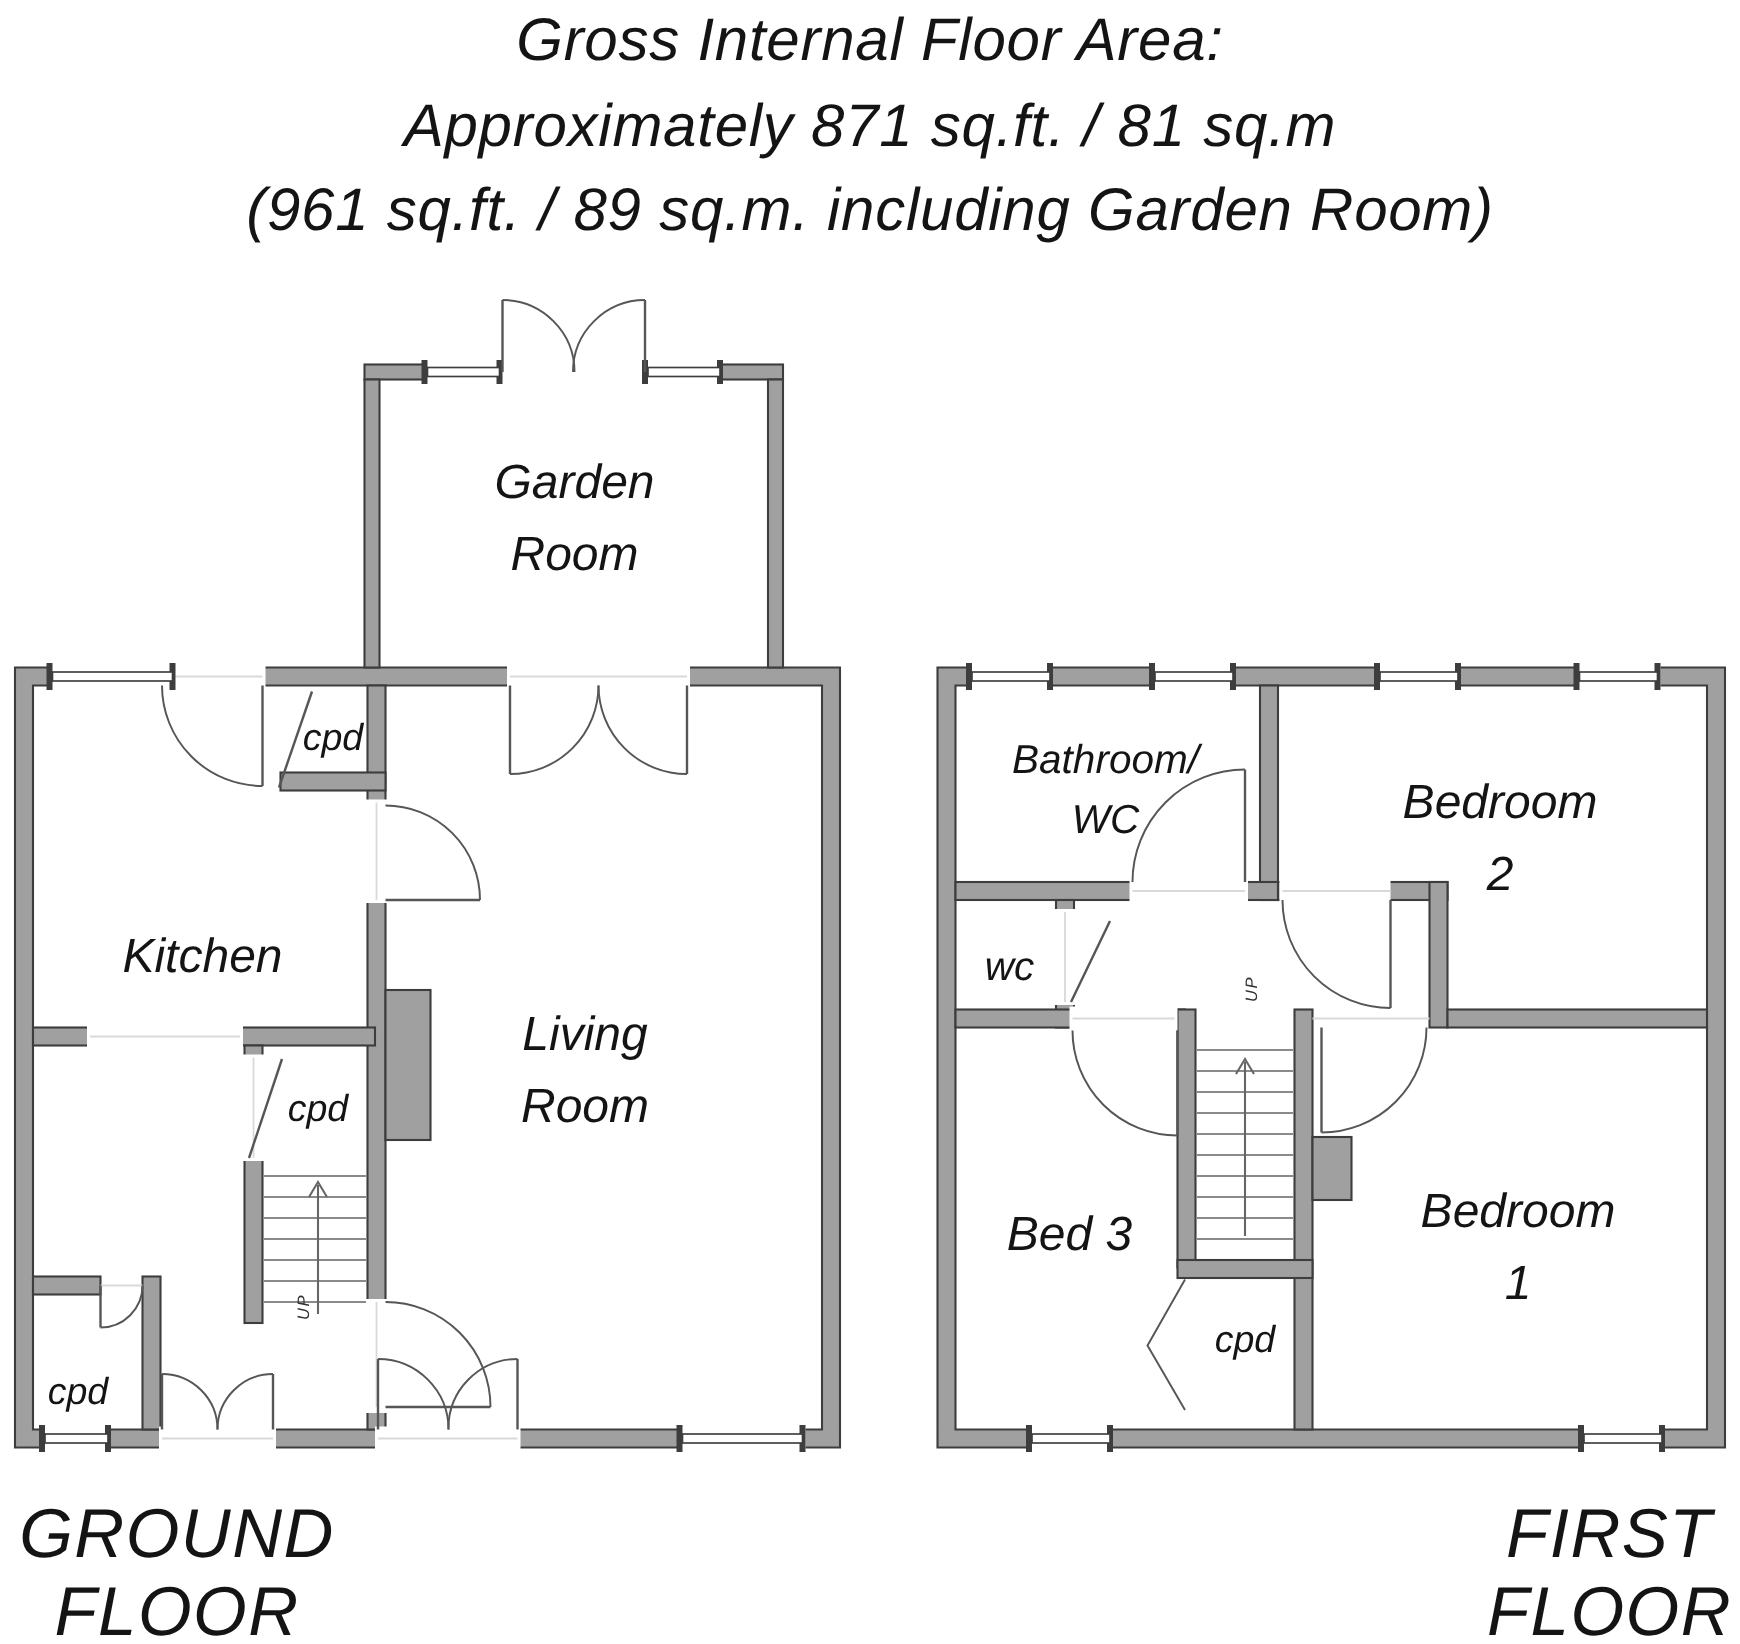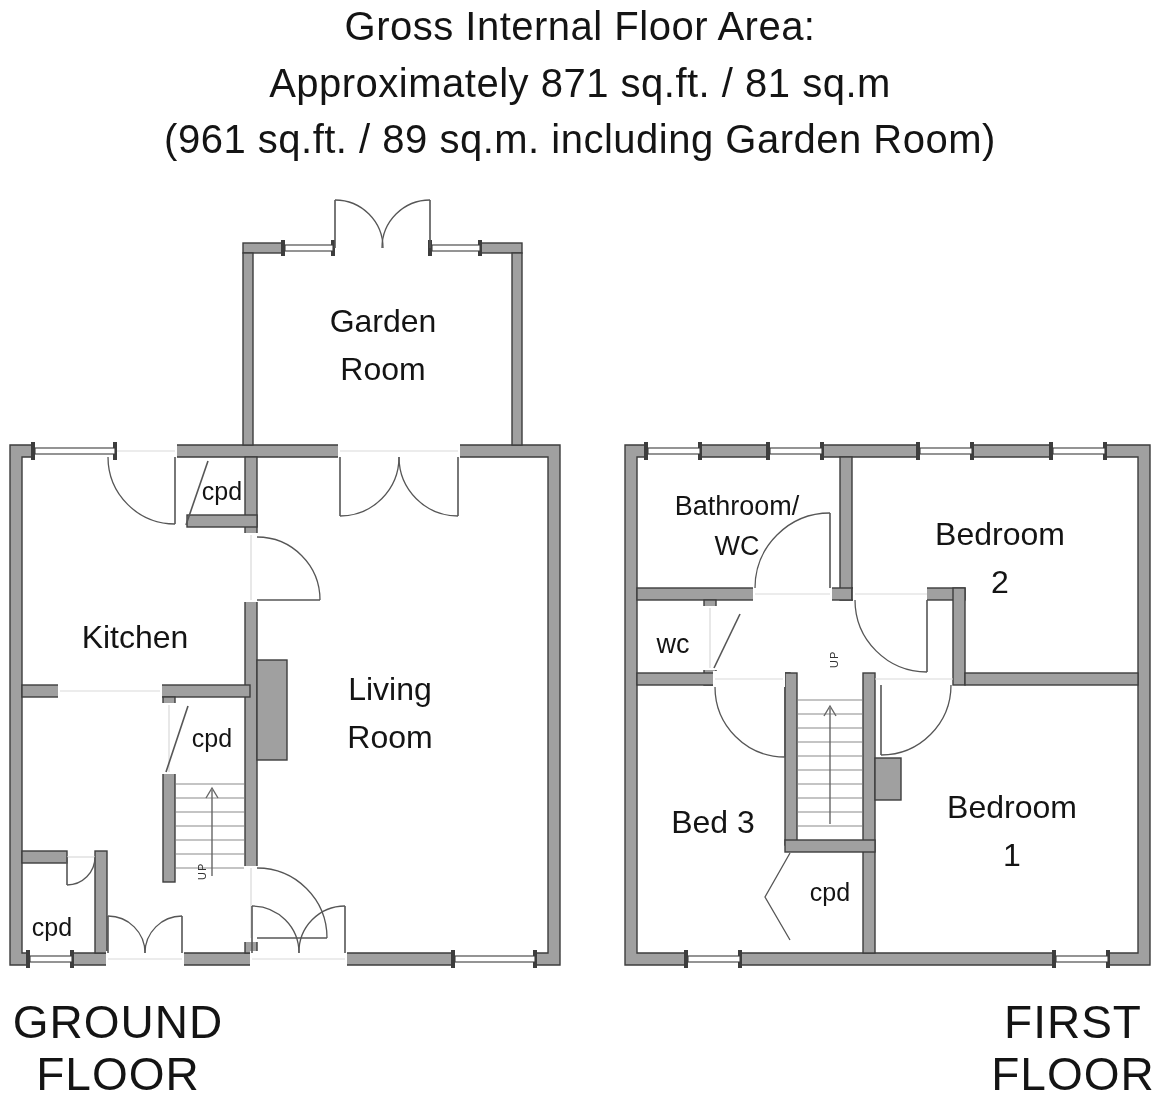--- a/index.html
+++ b/index.html
@@ -1,16 +1,16 @@
 <!DOCTYPE html>
 <html><head>
 <meta charset="utf-8">
 <style>
   html,body{margin:0;padding:0;background:#ffffff;}
-  .page{position:relative;width:1160px;height:1096px;background:#ffffff;overflow:hidden;}
+  .page{position:relative;width:1160px;height:1096px;background:#ffffff;overflow:hidden;font-style:italic;}
   svg{display:block;}
   .wall{fill:#a0a0a0;stroke:#3d3d3d;stroke-width:1.4;}
   .gap{fill:#ffffff;stroke:none;}
   .cap{fill:#3d3d3d;stroke:none;}
   .sill{fill:#ffffff;stroke:#3d3d3d;stroke-width:1.1;}
   .door{fill:none;stroke:#565656;stroke-width:1.3;}
   .leaf{stroke:#565656;stroke-width:1.6;}
   .tread{stroke:#8a8a8a;stroke-width:1.2;}
   .thresh{stroke:#d9d9d9;stroke-width:1.2;}
   .arrow{stroke:#666666;stroke-width:1.4;fill:none;}

